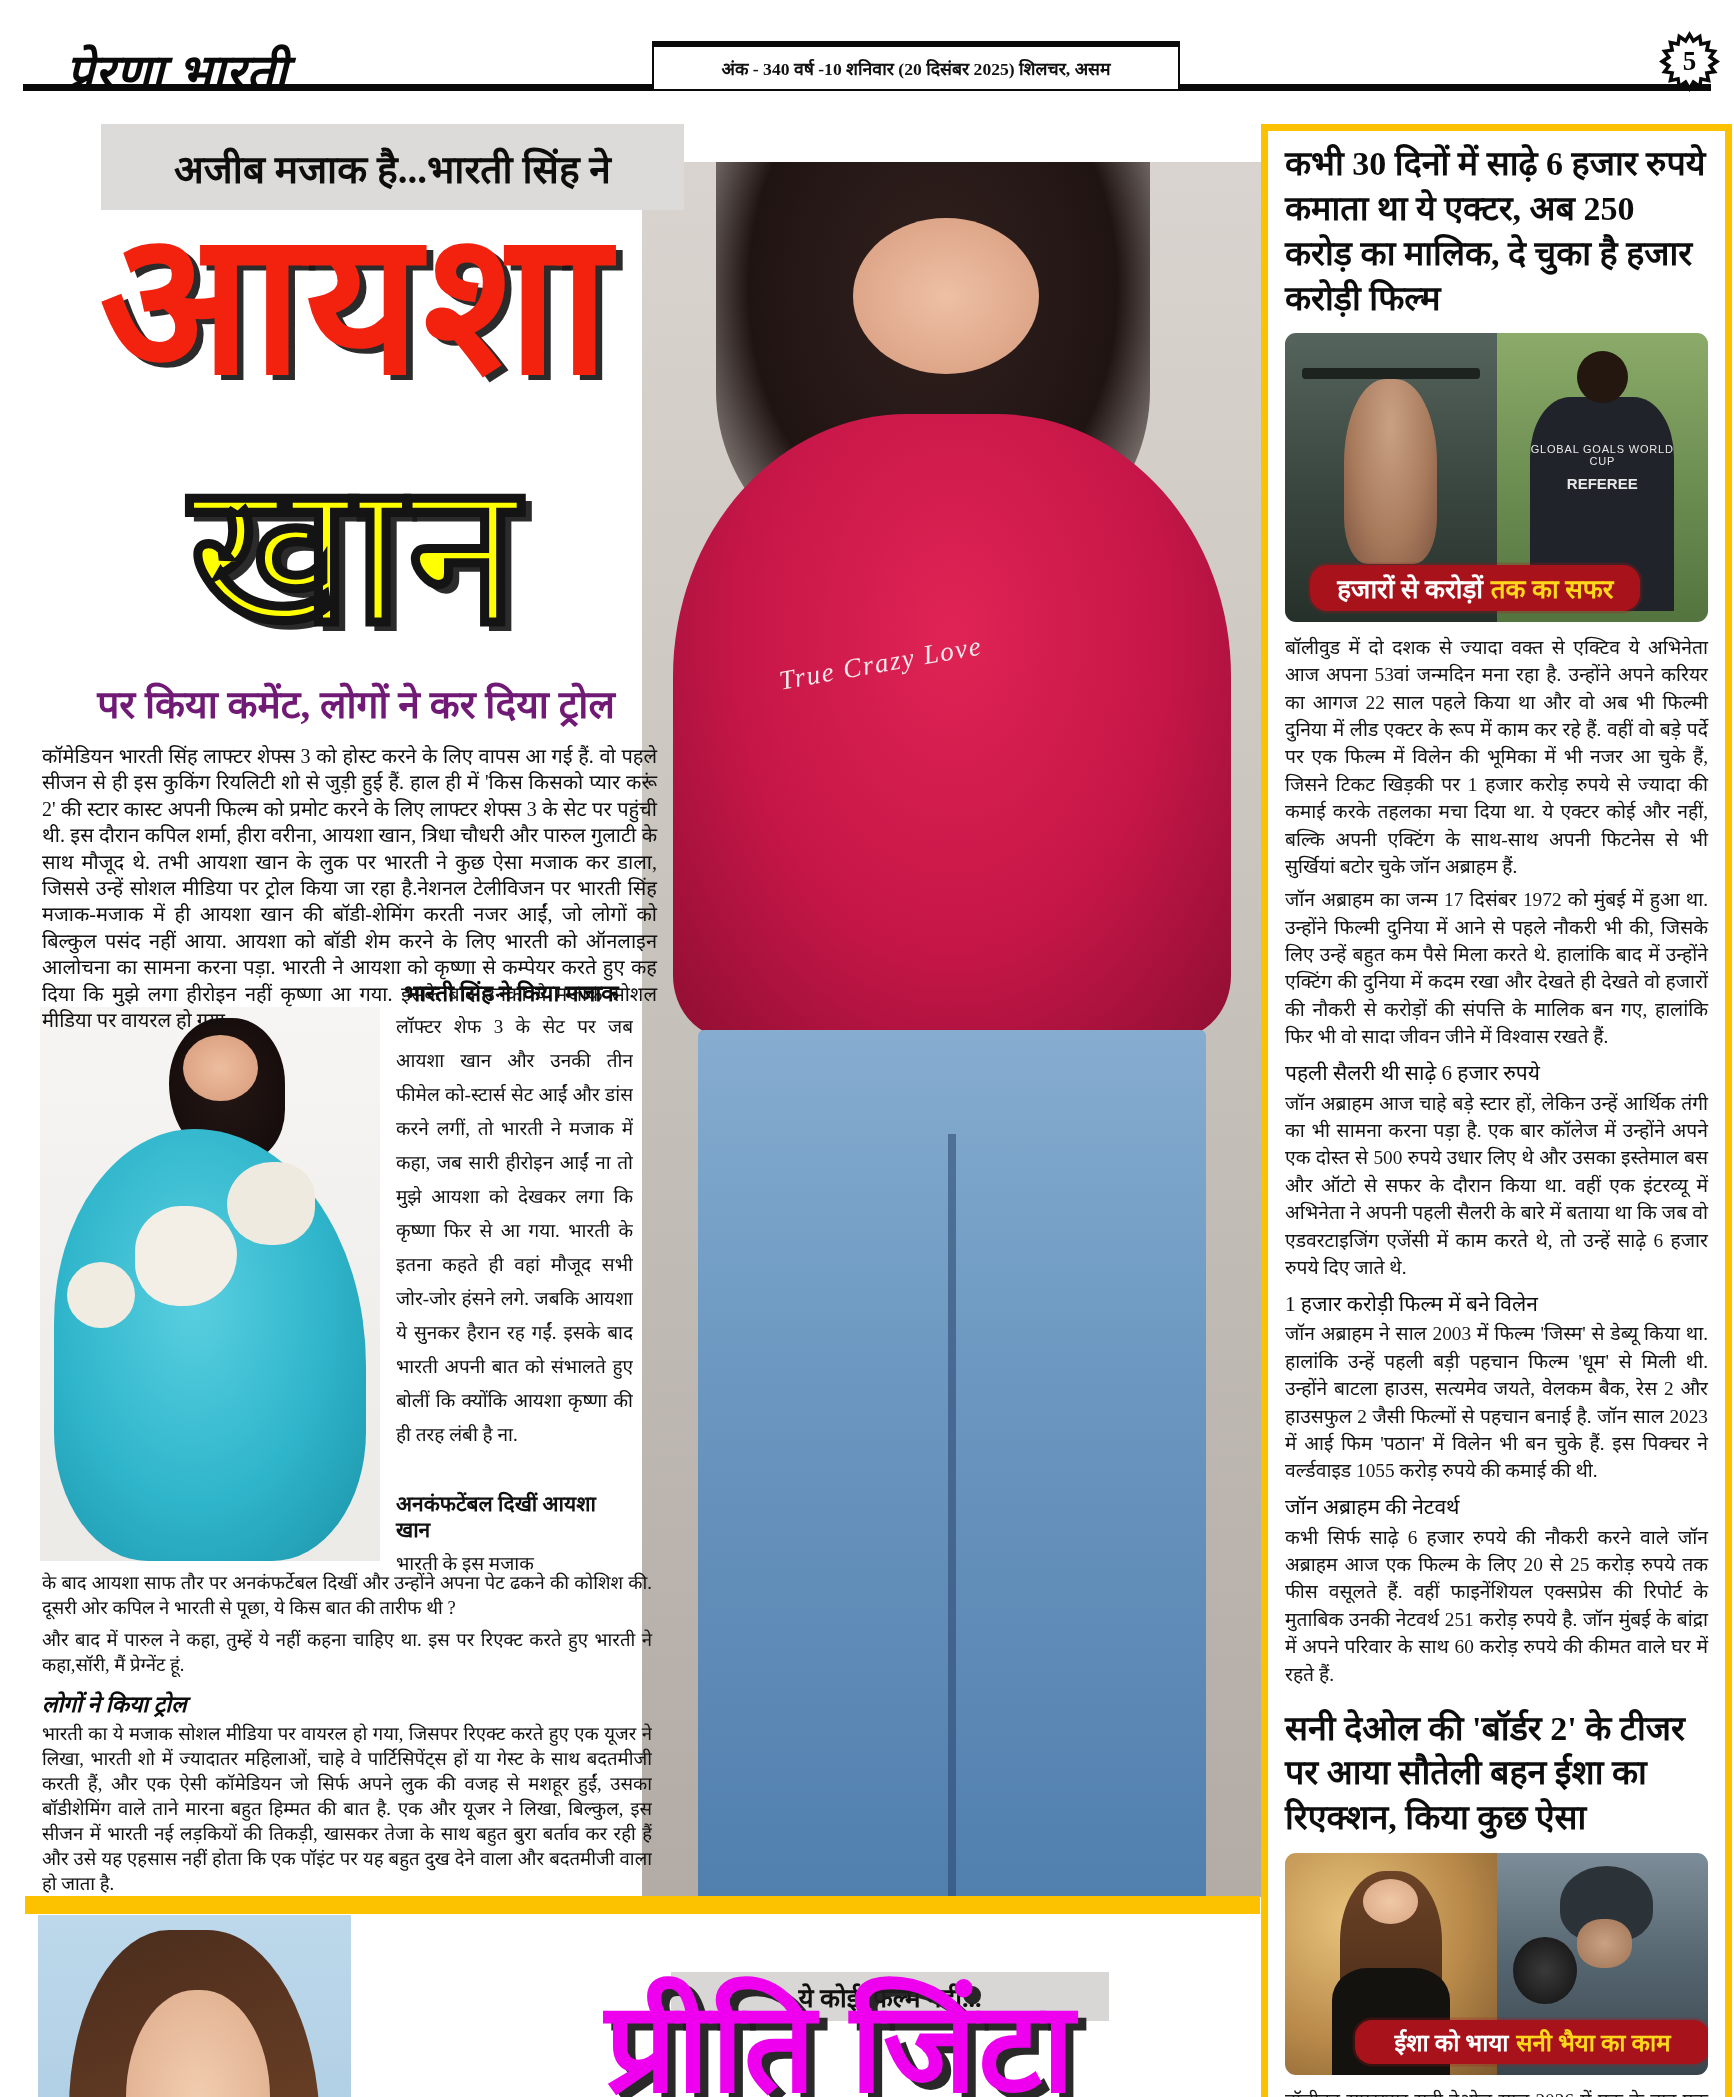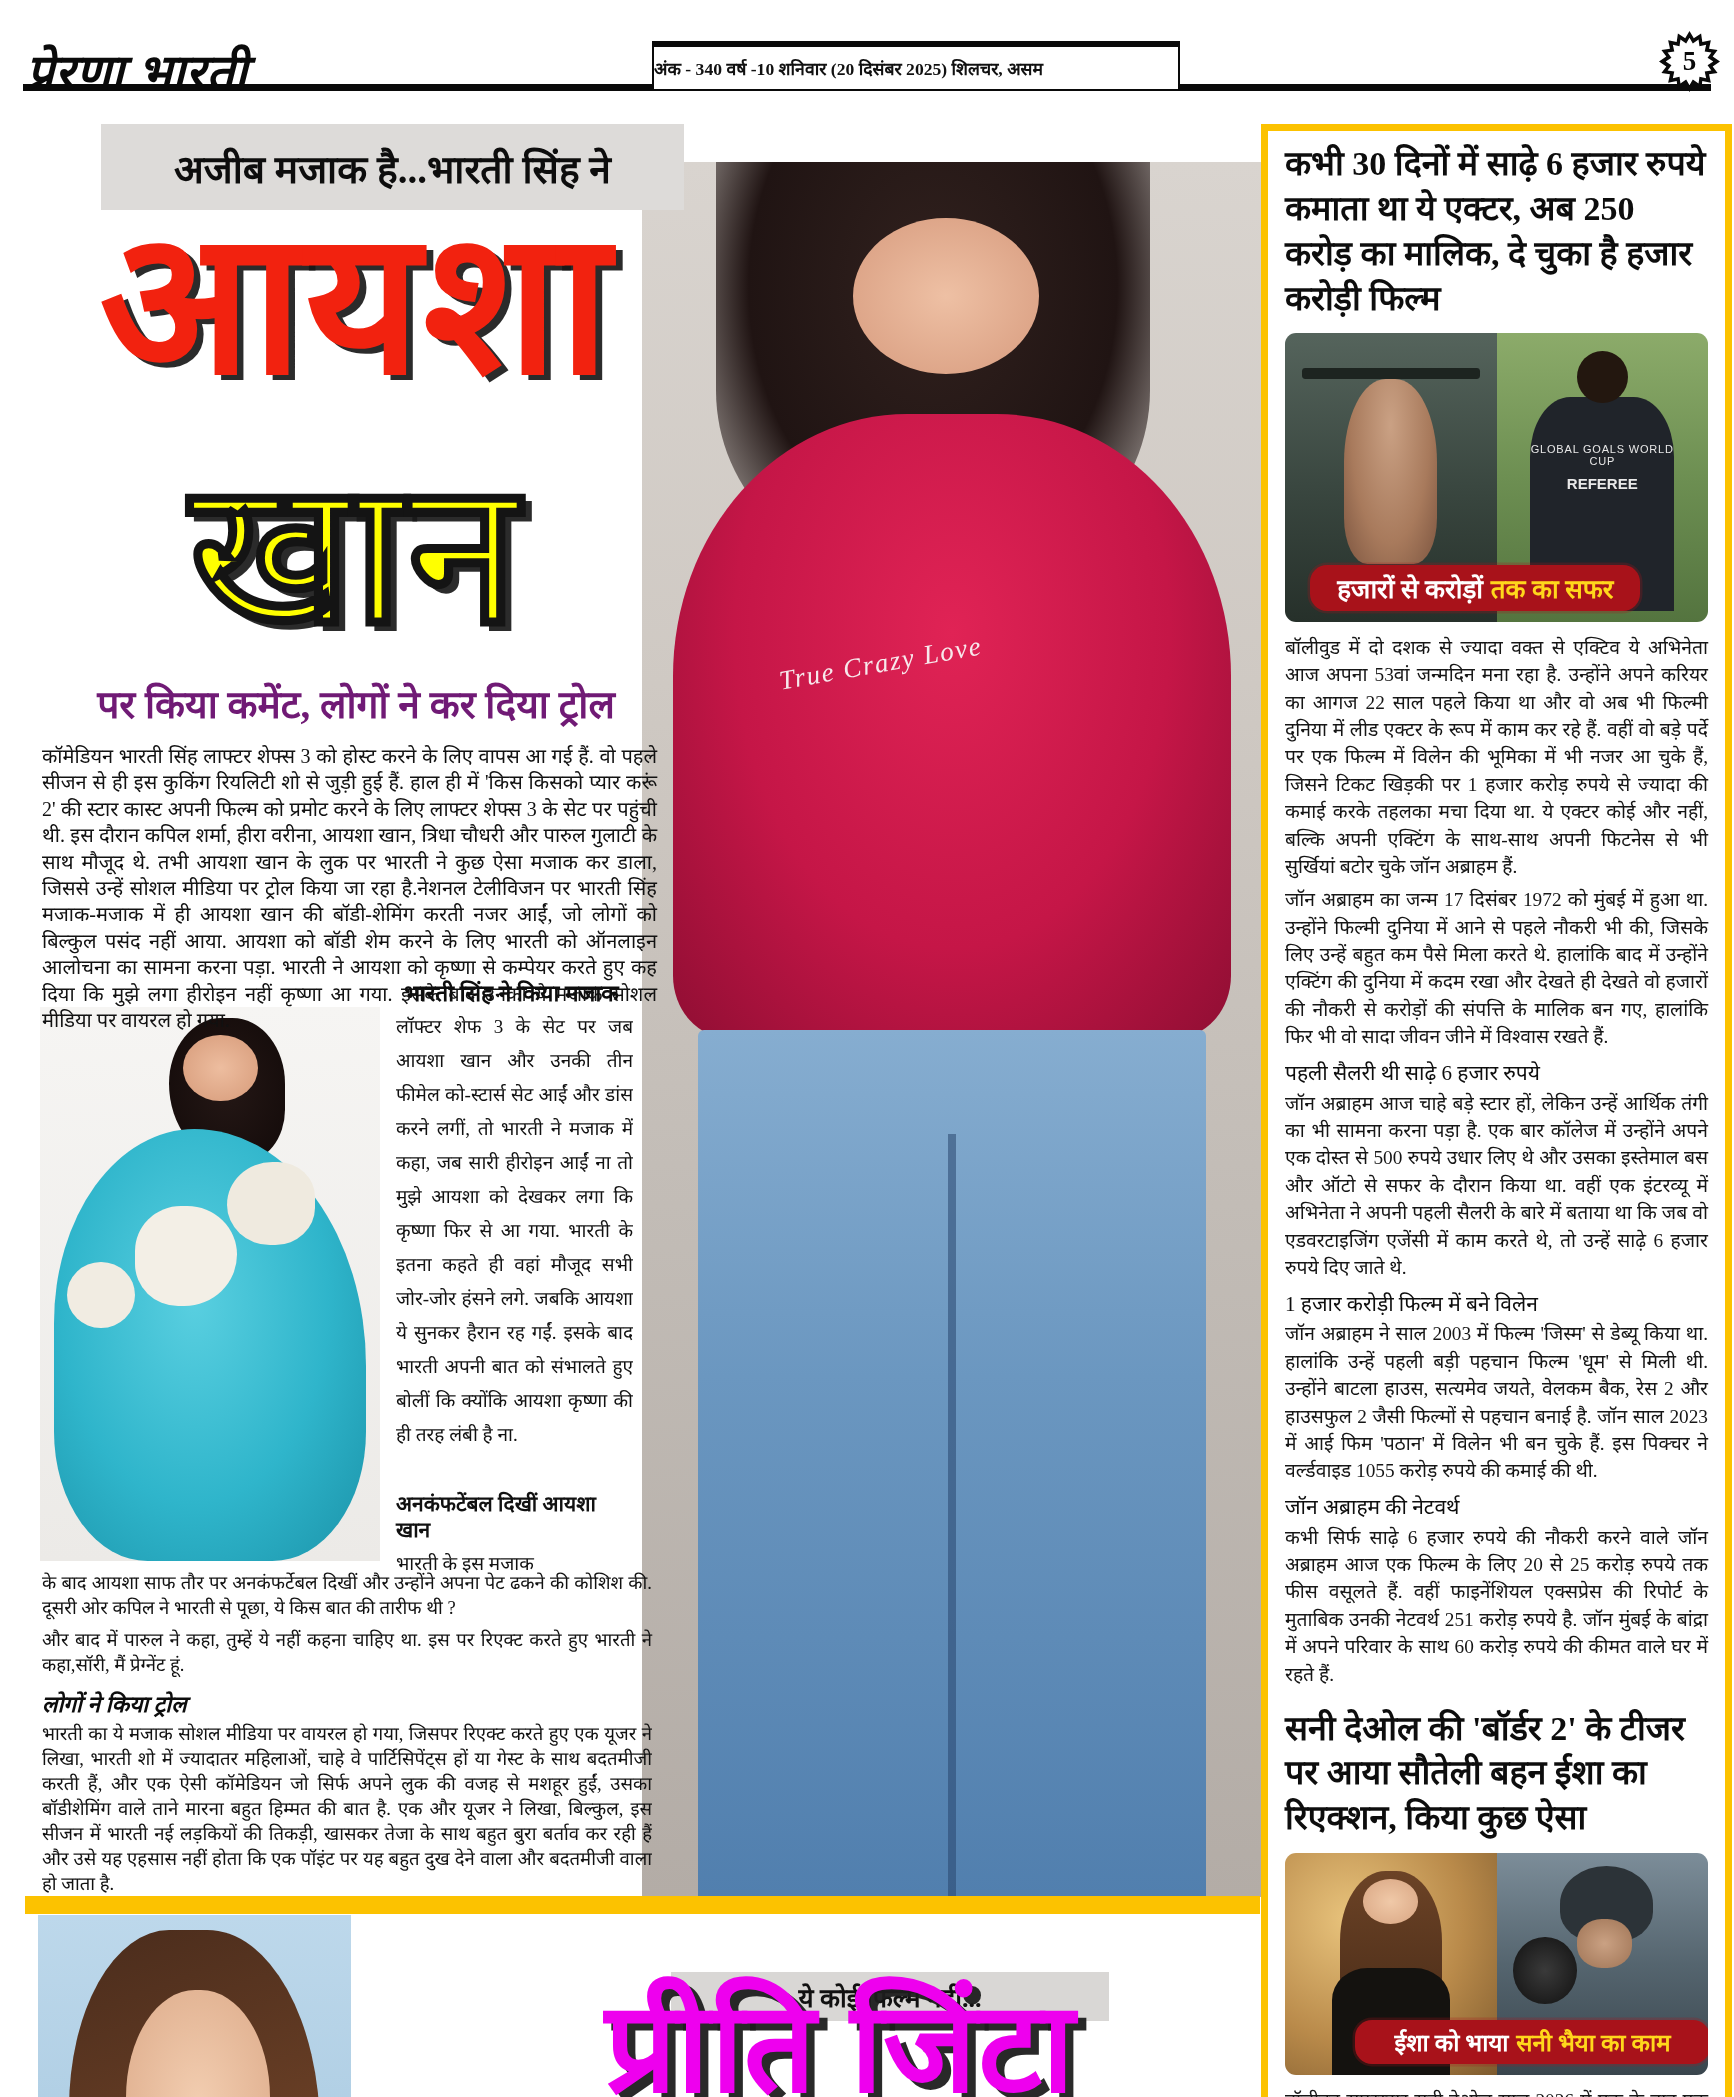--- a/index.html
+++ b/index.html
@@ -2,23 +2,23 @@
 <html style="font-size:6.7px"><head>
 <meta charset="utf-8">
 <style>
   html,body{margin:0;padding:0;background:#ffffff;}
   body{font-family:"Liberation Serif","DejaVu Serif",serif;}
   #page{position:relative;width:1734px;height:2725px;background:#ffffff;overflow:hidden;}
   .abs{position:absolute;}
   .hindi{font-family:"Liberation Serif","DejaVu Serif",serif;color:#111;}
   .jtext{text-align:justify;}
   
-  .masthead{font-size:49px;font-weight:900;font-style:italic;letter-spacing:0.8px;color:#0a0a0a;}
+  .masthead{font-size:49px;font-weight:900;font-style:italic;letter-spacing:0.8px;color:#0a0a0a;margin-left:40px;}
   .header-rule{background:#0a0a0a;}
-  .issue-box{border:2.1px solid #0a0a0a;border-top:6.3px solid #0a0a0a;display:flex;align-items:center;font-size:17.6px;font-weight:700;background:#fff;}
+  .issue-box{border:2.1px solid #0a0a0a;border-top:6.3px solid #0a0a0a;display:flex;align-items:center;justify-content:center;font-size:17.6px;font-weight:700;background:#fff;}
   .star{clip-path:polygon(50% 0%,57% 12%,69% 4%,71% 18%,85% 15%,82% 29%,96% 31%,88% 42%,100% 50%,88% 58%,96% 69%,82% 71%,85% 85%,71% 82%,69% 96%,57% 88%,50% 100%,43% 88%,31% 96%,29% 82%,15% 85%,18% 71%,4% 69%,12% 58%,0% 50%,12% 42%,4% 31%,18% 29%,15% 15%,29% 18%,31% 4%,43% 12%);background:#0a0a0a;display:flex;align-items:center;justify-content:center;}
   .star-inner{width:78%;height:78%;background:#ffffff;clip-path:inherit;display:flex;align-items:center;justify-content:center;font-size:27px;font-weight:900;color:#0a0a0a;}
   
   .kicker-bar{background:#dddbd9;display:flex;align-items:center;justify-content:center;font-size:39px;font-weight:900;color:#0d0d0d;}
   .head-red{font-size:199px;line-height:1.05;font-weight:900;color:#f2220f;text-shadow:6.7px 5px 0 rgba(25,25,25,.92);letter-spacing:2.5px;}
   .head-yellow{font-size:199px;line-height:1.05;font-weight:900;color:#ffff00;-webkit-text-stroke:2.9px #141414;text-shadow:7.6px 5.9px 0 rgba(25,25,25,.92);letter-spacing:4.2px;}
   .head-sub{font-size:39px;font-weight:900;color:#701a75;}
   .body-lg{font-size:20px;line-height:26.4px;}
   .body-md{font-size:18.5px;line-height:25px;}
   .col-narrow{font-size:19px;line-height:34px;}

